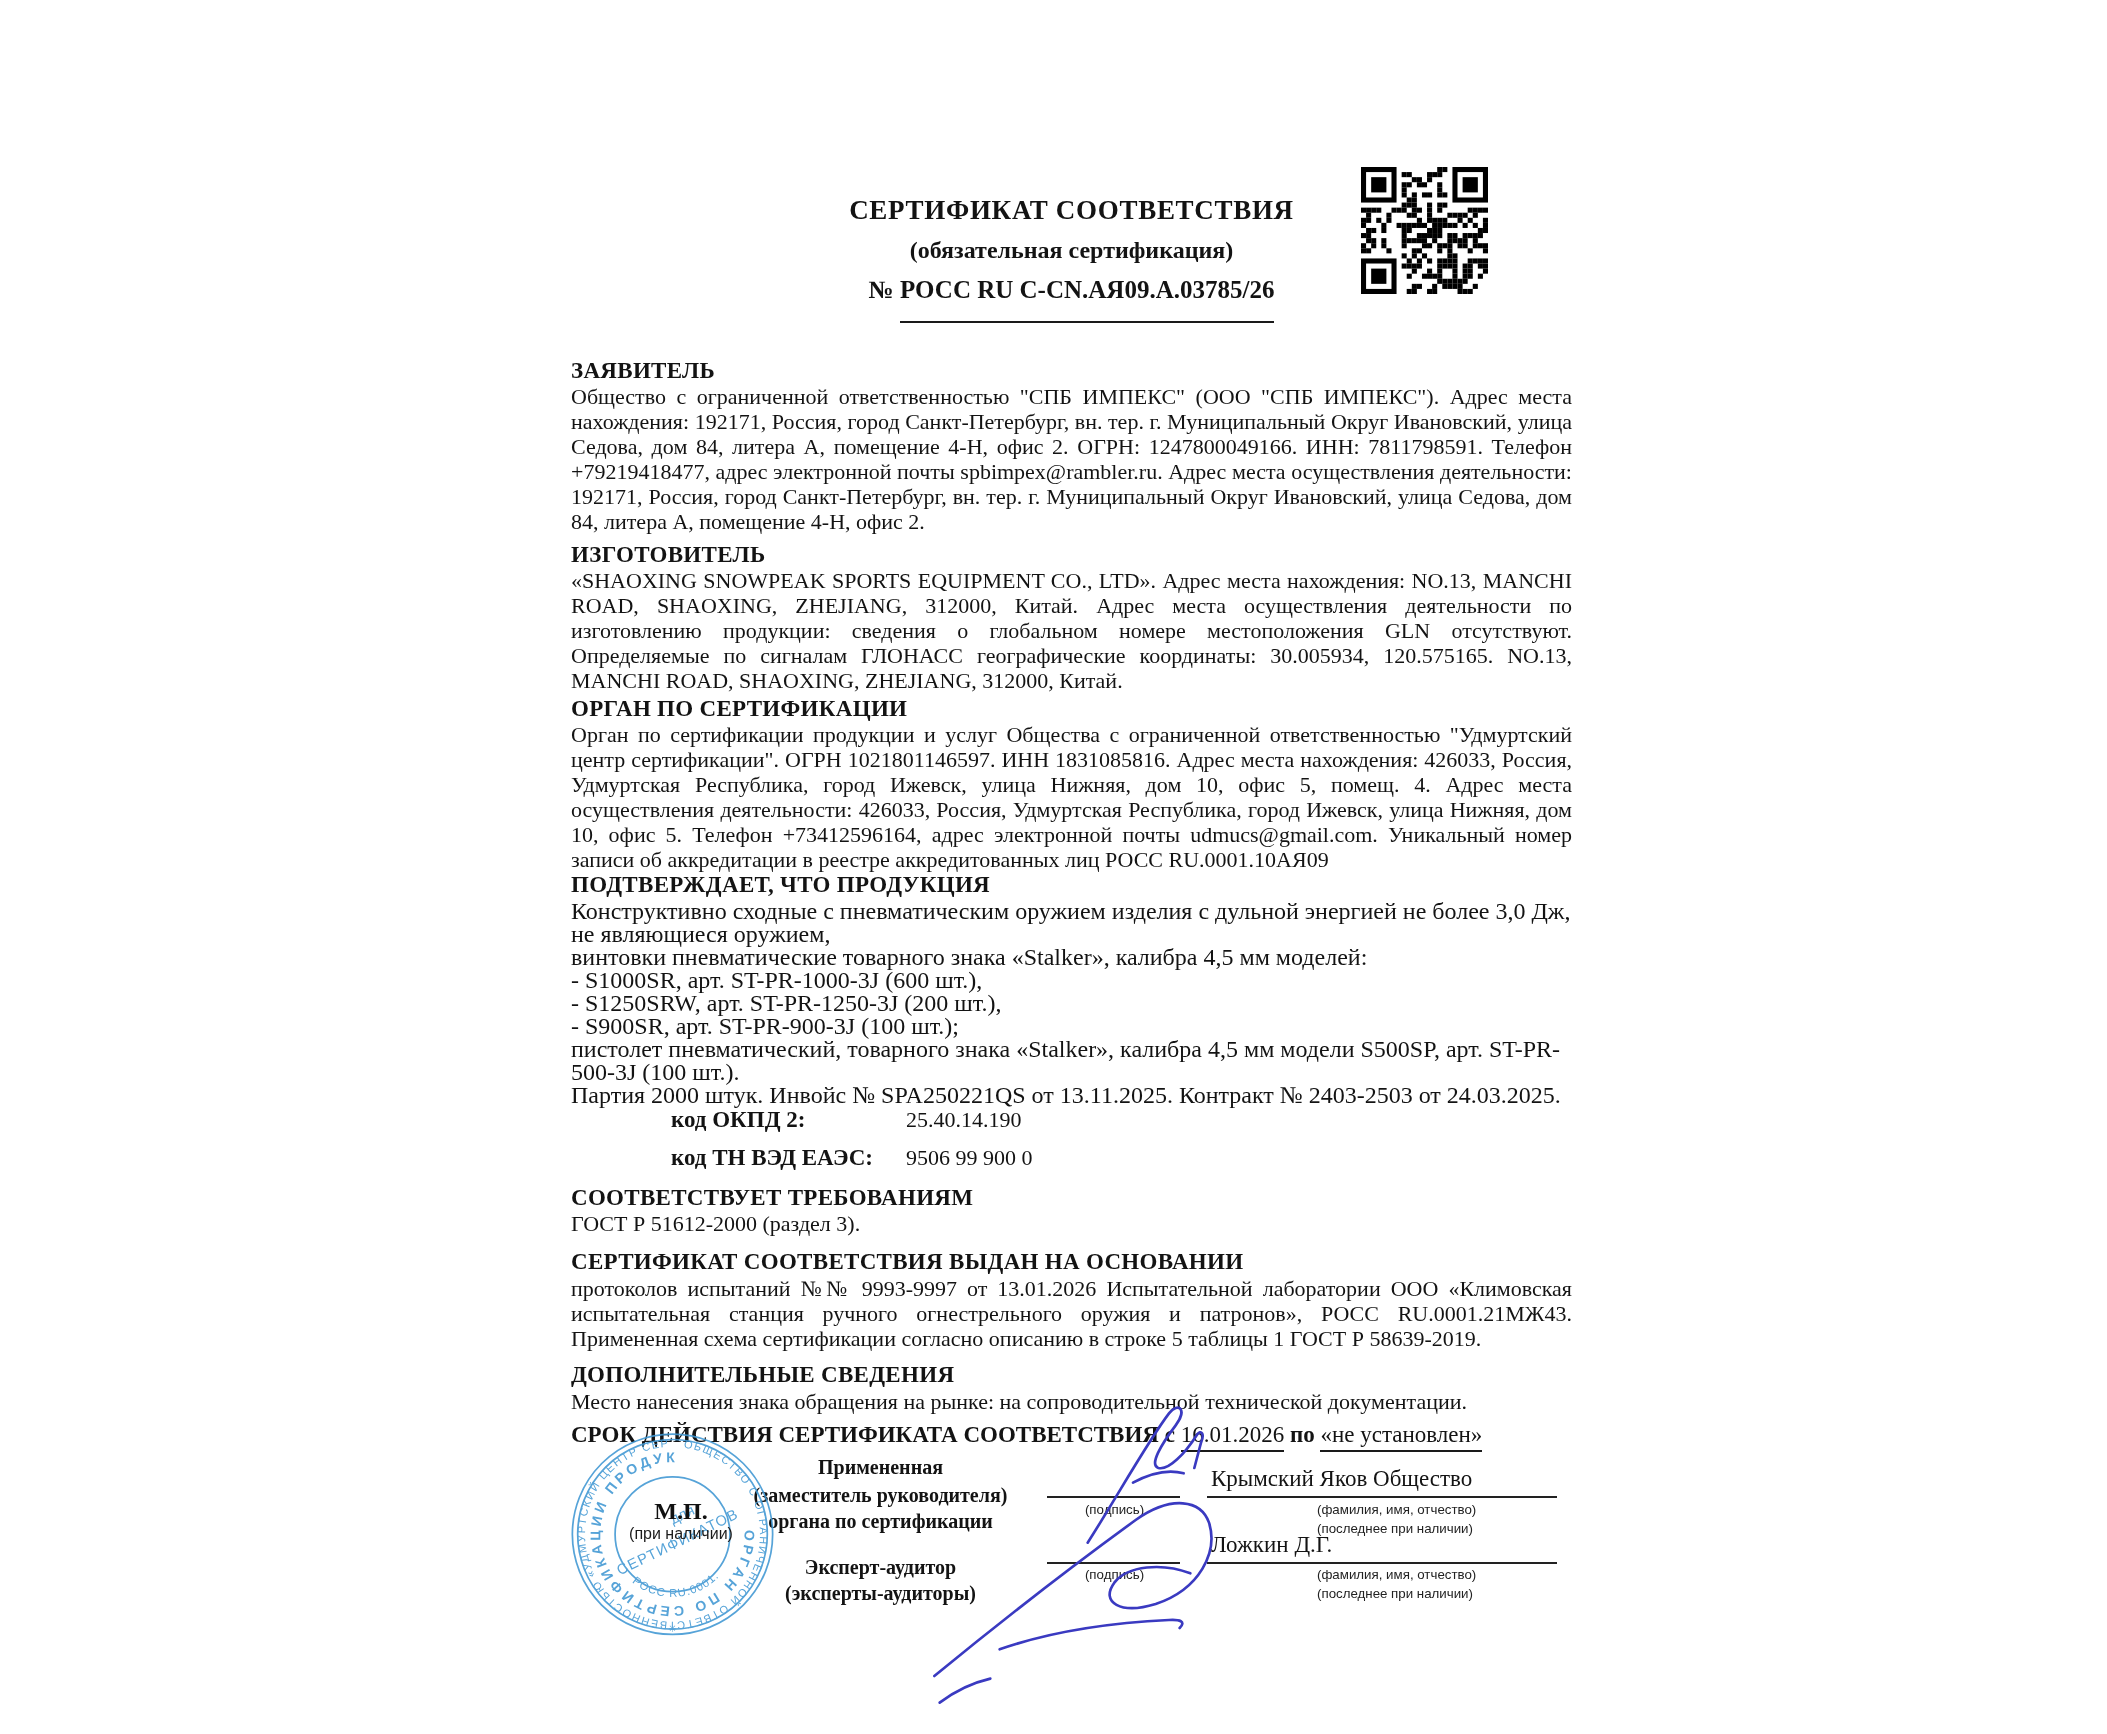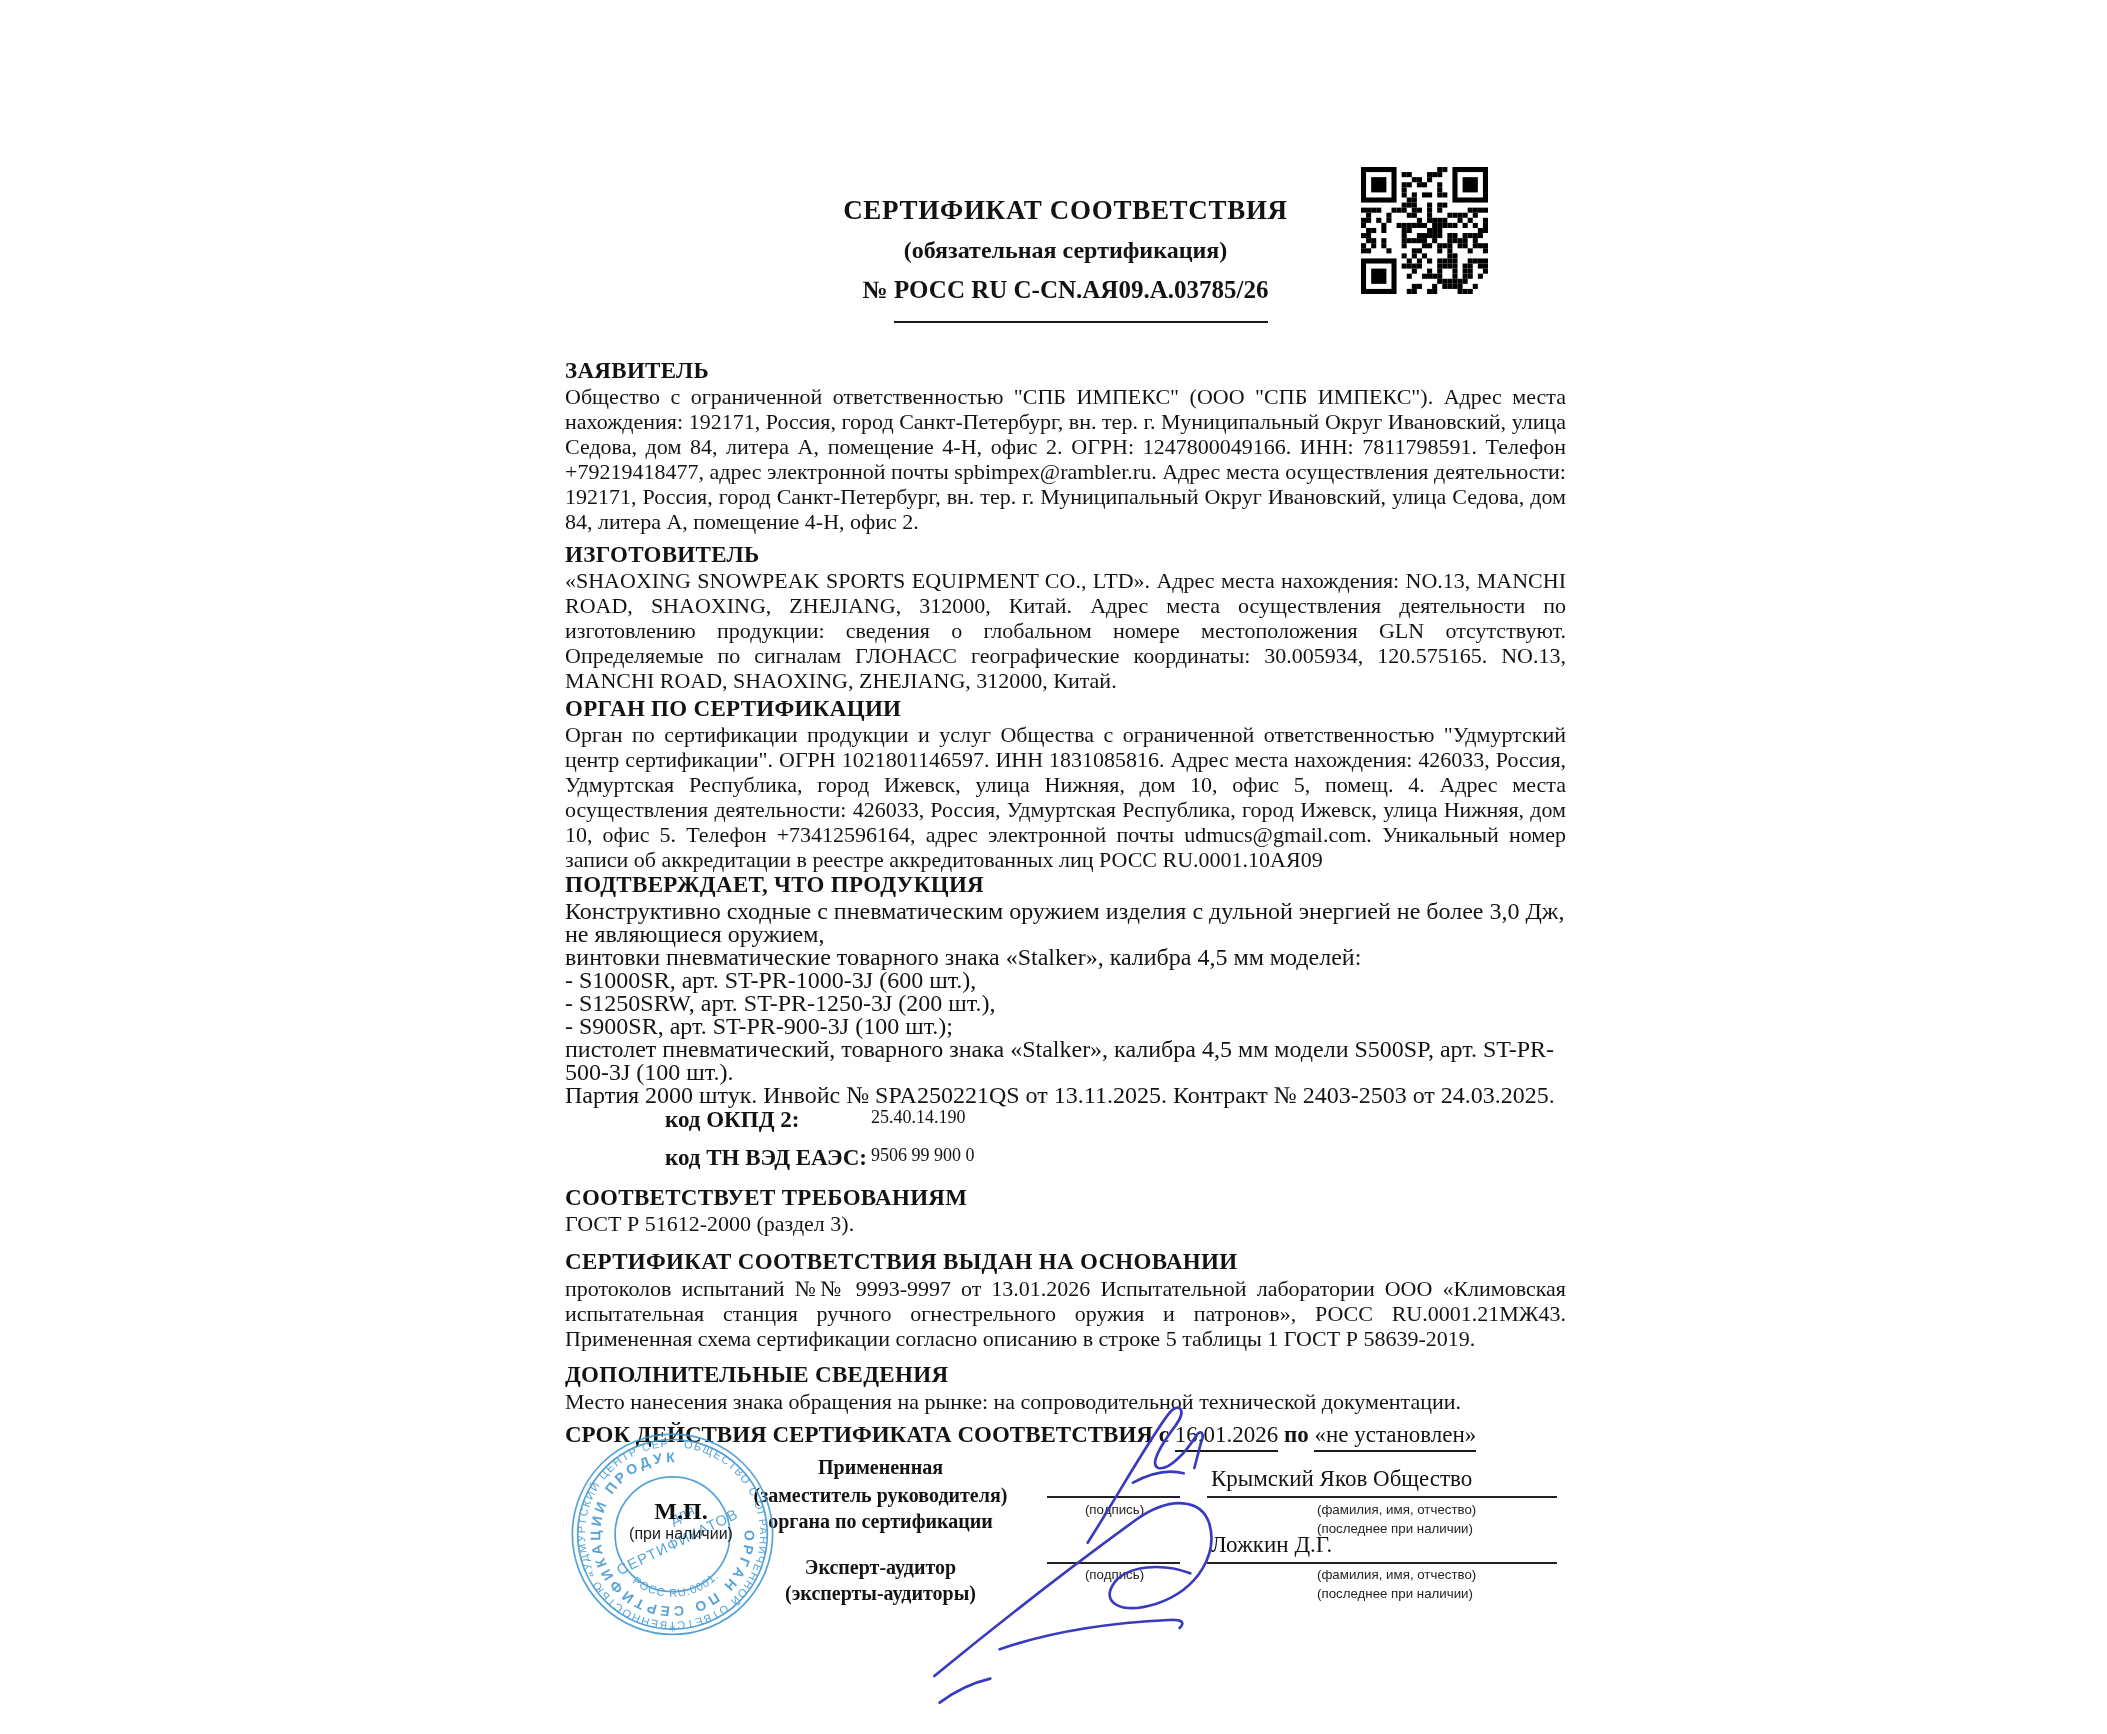--- a/index.html
+++ b/index.html
@@ -2,42 +2,42 @@
 <html style="font-size:10.7px"><head>
 <meta charset="utf-8">
 <style>
   html,body{margin:0;padding:0;}
   body{
     width:2108px;height:1734px;background:#ffffff;position:relative;
     font-family:"Liberation Serif", serif;color:#131313;overflow:hidden;
   }
   .page{position:absolute;inset:0;}
   .content{position:absolute;left:557px;top:0;width:1001px;}
-  .abs{position:absolute;left:8px;width:1001px;}
+  .abs{position:absolute;left:14px;width:1001px;}
 
   
   .doc-title{top:195px;text-align:center;font-size:27px;font-weight:bold;letter-spacing:0.7px;}
   .doc-subtitle{top:237px;text-align:center;font-size:24px;font-weight:bold;}
   .doc-number{top:276px;text-align:center;font-size:25px;font-weight:bold;}
   .doc-number .num-underline{border-bottom:2px solid #1a1a1a;padding-bottom:18px;}
 
   .qr{position:absolute;left:1361px;top:167px;width:127px;height:127px;}
 
   
   .sec-h{font-size:23px;font-weight:bold;letter-spacing:0.3px;}
   .sec-b{font-size:22px;line-height:25px;text-align:justify;}
   .h-applicant{top:358px;}   .b-applicant{top:384px;}
   .h-manufacturer{top:542px;}.b-manufacturer{top:568px;}
   .h-certbody{top:696px;}   .b-certbody{top:722px;}
   .h-products{top:872px;}   .b-products{top:900px;font-size:24px;}
   .b-products .pline{line-height:23px;text-align:left;}
 
   .codes-row1{top:1107px;} .codes-row2{top:1145px;}
   .codes-row1 .clabel,.codes-row2 .clabel{position:absolute;left:100px;font-size:23px;font-weight:bold;}
-  .codes-row1 .cvalue,.codes-row2 .cvalue{position:absolute;left:306px;font-size:18px;}
+  .codes-row1 .cvalue,.codes-row2 .cvalue{position:absolute;left:335px;font-size:22px;}
 
   .h-compliance{top:1185px;} .b-compliance{top:1211px;text-align:left;}
   .h-basis{top:1249px;}      .b-basis{top:1276px;}
   .h-additional{top:1362px;} .b-additional{top:1389px;text-align:left;}
 
   .validity{top:1422px;font-size:23px;font-weight:bold;}
   .validity .v-reg{font-weight:normal;border-bottom:2px solid #1a1a1a;padding-bottom:2.7px;}
 
   
   .sig-area{position:absolute;inset:0;}

